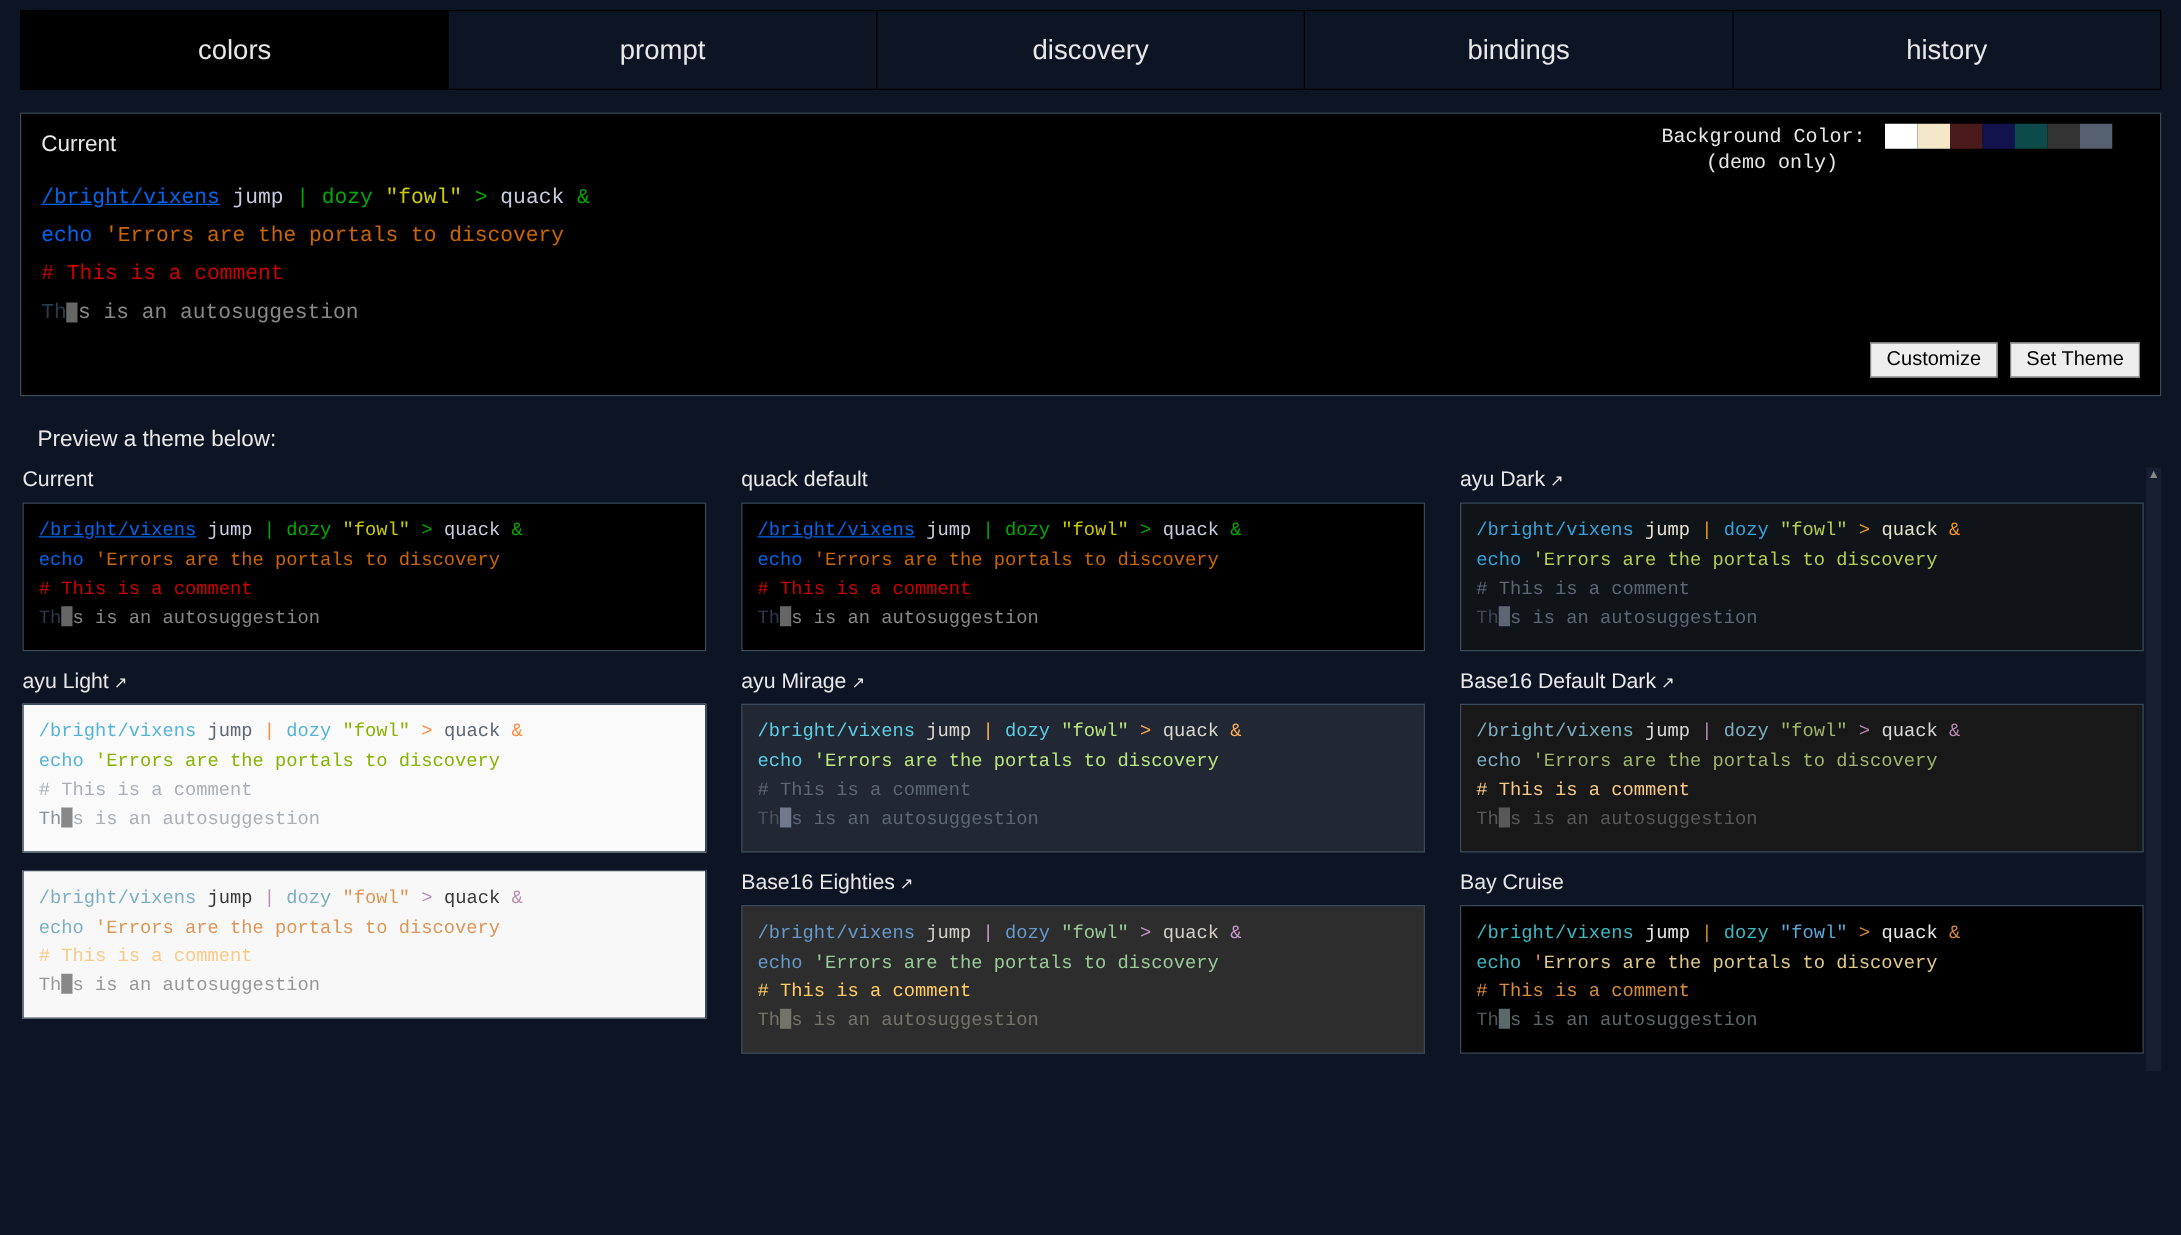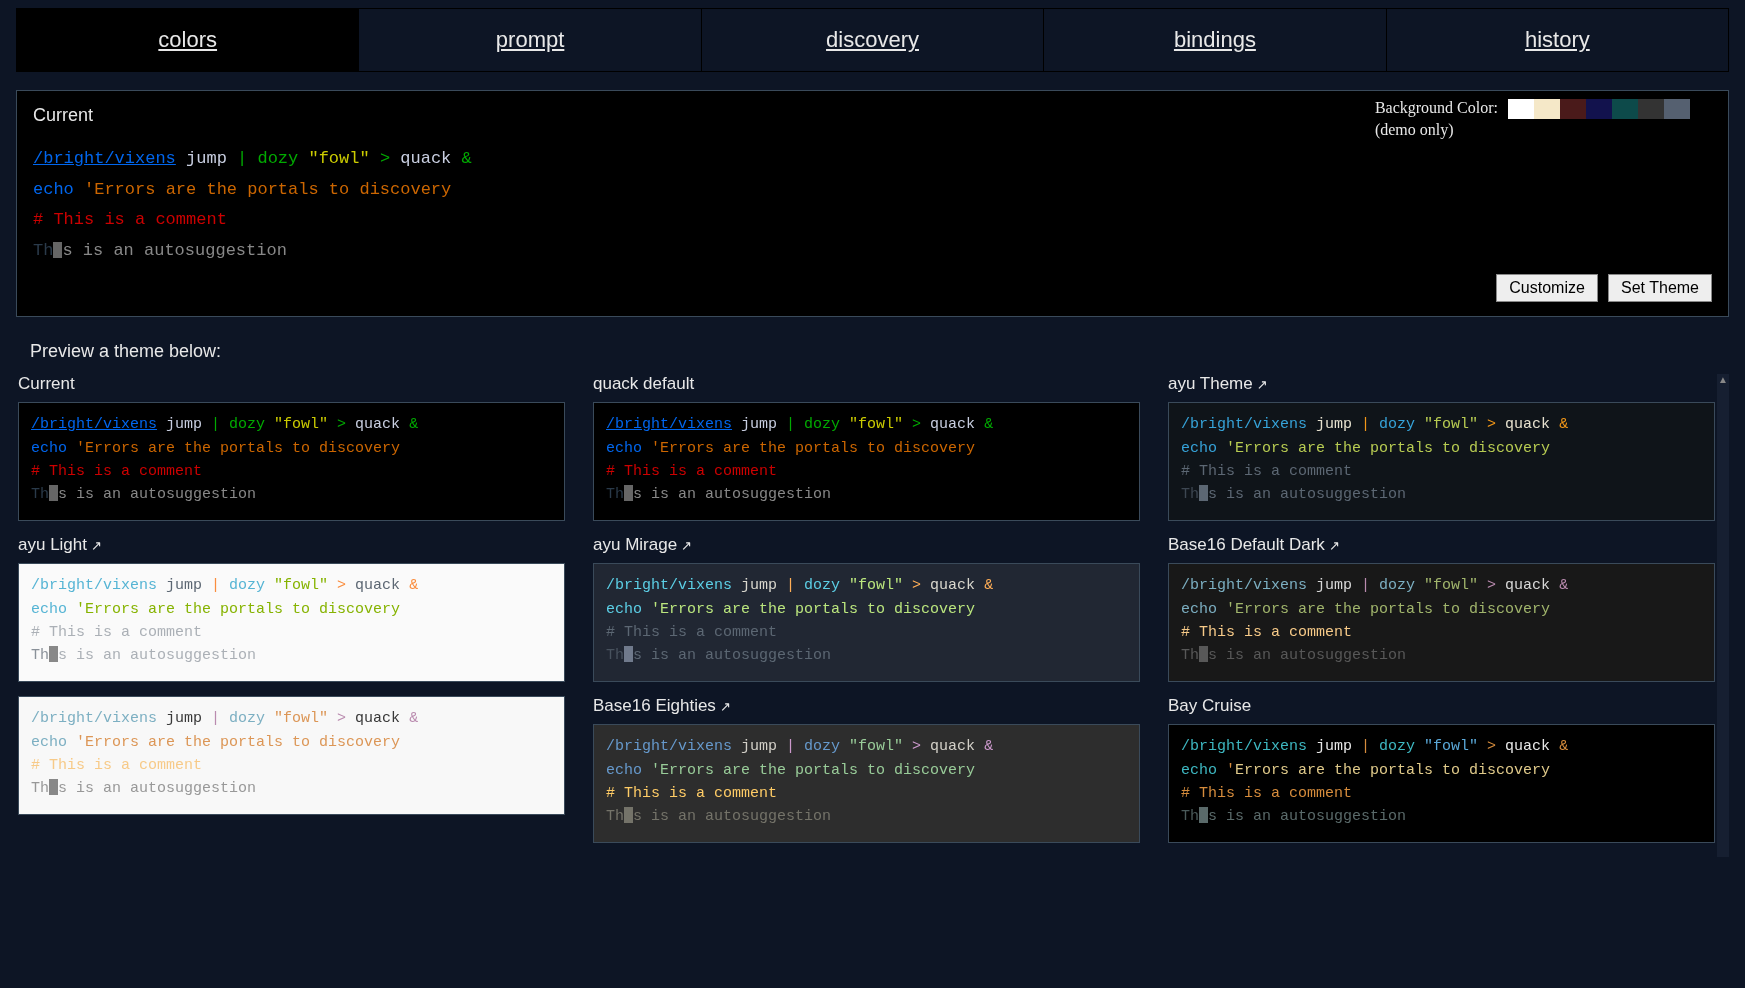--- a/index.html
+++ b/index.html
@@ -19,43 +19,42 @@
 }
 .tab {
   flex: 1;
   text-align: center;
   padding: 18px 0;
   font-size: 22px;
   color: #e8e8e8;
   cursor: pointer;
   background: #0d1525;
   border-right: 1px solid #000;
-  text-decoration: underline;
 }
 .tab:last-child { border-right: none; }
 .tab.active {
   background: #000;
 }
 .current-panel {
   margin-top: 18px;
   border: 1px solid #3a4a5a;
   background: #000;
   padding: 14px 16px;
   position: relative;
 }
 .current-title {
   font-size: 18px;
   margin-bottom: 18px;
 }
 .bg-box {
   position: absolute;
   top: 8px;
   right: 12px;
-  text-align: left;
-  font-family: Liberation Serif, serif;
+  text-align: center;
+  font-family: Liberation Mono, monospace;
   font-size: 16px;
   color: #e8e8e8;
 }
 .bg-swatches {
   display: inline-flex;
   vertical-align: middle;
   margin-left: 6px;
 }
 .bg-swatch {
   width: 26px;
@@ -189,21 +188,21 @@
             <div class="code code-sm"><div><span style="color: rgb(0, 102, 238); text-decoration: underline;">/bright/vixens</span><span style="color: rgb(200, 206, 224);"> jump </span><span style="color: rgb(0, 170, 0);">| </span><span style="color: rgb(0, 170, 0);">dozy </span><span style="color: rgb(204, 204, 0);">"fowl" </span><span style="color: rgb(0, 170, 0);">&gt; </span><span style="color: rgb(200, 206, 224);">quack </span><span style="color: rgb(0, 170, 0);">&amp;</span></div><div><span style="color: rgb(0, 102, 238);">echo </span><span style="color: rgb(204, 102, 0);">'</span><span style="color: rgb(204, 102, 0);">Errors are the portals to discovery</span></div><div><span style="color: rgb(204, 0, 0);"># This is a comment</span></div><div><span style="color: rgb(42, 58, 74);">Th</span><span class="cursor-block" style="background: rgb(102, 102, 102);"></span><span style="color: rgb(136, 136, 136);">s is an autosuggestion</span></div></div>
           </div>
         </div>
         <div class="theme-cell">
           <div class="theme-title"><span>quack default</span></div>
           <div class="theme-preview" style="background: rgb(0, 0, 0);">
             <div class="code code-sm"><div><span style="color: rgb(0, 102, 238); text-decoration: underline;">/bright/vixens</span><span style="color: rgb(200, 206, 224);"> jump </span><span style="color: rgb(0, 170, 0);">| </span><span style="color: rgb(0, 170, 0);">dozy </span><span style="color: rgb(204, 204, 0);">"fowl" </span><span style="color: rgb(0, 170, 0);">&gt; </span><span style="color: rgb(200, 206, 224);">quack </span><span style="color: rgb(0, 170, 0);">&amp;</span></div><div><span style="color: rgb(0, 102, 238);">echo </span><span style="color: rgb(204, 102, 0);">'</span><span style="color: rgb(204, 102, 0);">Errors are the portals to discovery</span></div><div><span style="color: rgb(204, 0, 0);"># This is a comment</span></div><div><span style="color: rgb(42, 58, 74);">Th</span><span class="cursor-block" style="background: rgb(102, 102, 102);"></span><span style="color: rgb(136, 136, 136);">s is an autosuggestion</span></div></div>
           </div>
         </div>
         <div class="theme-cell">
-          <div class="theme-title"><span>ayu Theme</span><span class="ext">↗</span></div>
+          <div class="theme-title"><span>ayu Dark</span><span class="ext">↗</span></div>
           <div class="theme-preview" style="background: rgb(15, 20, 25);">
             <div class="code code-sm"><div><span style="color: rgb(54, 163, 217);">/bright/vixens</span><span style="color: rgb(230, 225, 207);"> jump </span><span style="color: rgb(242, 151, 24);">| </span><span style="color: rgb(54, 163, 217);">dozy </span><span style="color: rgb(184, 204, 82);">"fowl" </span><span style="color: rgb(242, 151, 24);">&gt; </span><span style="color: rgb(230, 225, 207);">quack </span><span style="color: rgb(242, 151, 24);">&amp;</span></div><div><span style="color: rgb(54, 163, 217);">echo </span><span style="color: rgb(184, 204, 82);">'</span><span style="color: rgb(184, 204, 82);">Errors are the portals to discovery</span></div><div><span style="color: rgb(92, 103, 115);"># This is a comment</span></div><div><span style="color: rgb(61, 71, 82);">Th</span><span class="cursor-block" style="background: rgb(92, 103, 115);"></span><span style="color: rgb(92, 103, 115);">s is an autosuggestion</span></div></div>
           </div>
         </div>
         <div class="theme-cell">
           <div class="theme-title"><span>ayu Light</span><span class="ext">↗</span></div>
           <div class="theme-preview" style="background: rgb(250, 250, 250);">
             <div class="code code-sm"><div><span style="color: rgb(85, 180, 212);">/bright/vixens</span><span style="color: rgb(92, 103, 115);"> jump </span><span style="color: rgb(250, 141, 62);">| </span><span style="color: rgb(85, 180, 212);">dozy </span><span style="color: rgb(134, 179, 0);">"fowl" </span><span style="color: rgb(250, 141, 62);">&gt; </span><span style="color: rgb(92, 103, 115);">quack </span><span style="color: rgb(250, 141, 62);">&amp;</span></div><div><span style="color: rgb(85, 180, 212);">echo </span><span style="color: rgb(134, 179, 0);">'</span><span style="color: rgb(134, 179, 0);">Errors are the portals to discovery</span></div><div><span style="color: rgb(171, 176, 182);"># This is a comment</span></div><div><span style="color: rgb(138, 145, 153);">Th</span><span class="cursor-block" style="background: rgb(136, 136, 136);"></span><span style="color: rgb(171, 176, 182);">s is an autosuggestion</span></div></div>
           </div>
         </div>

